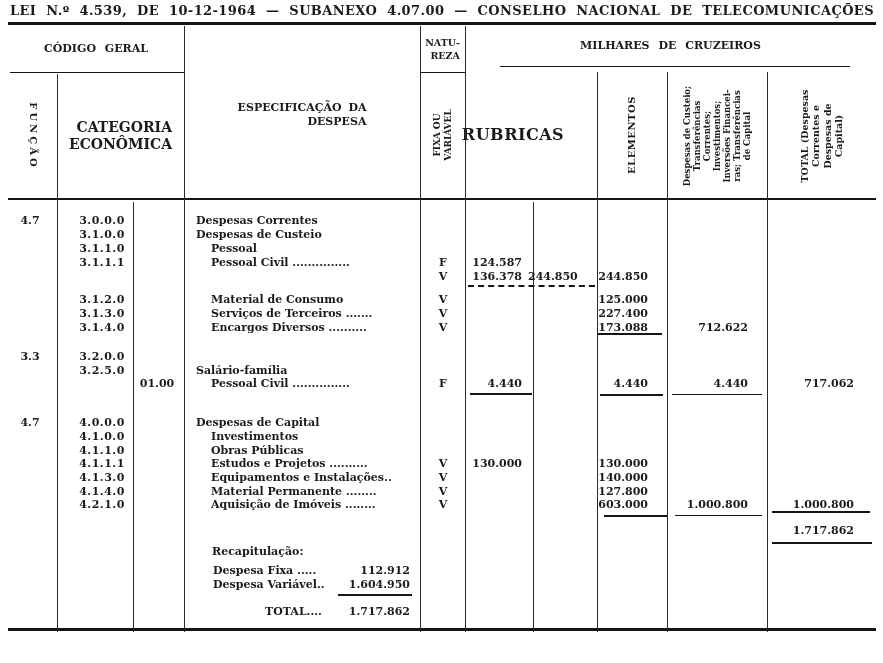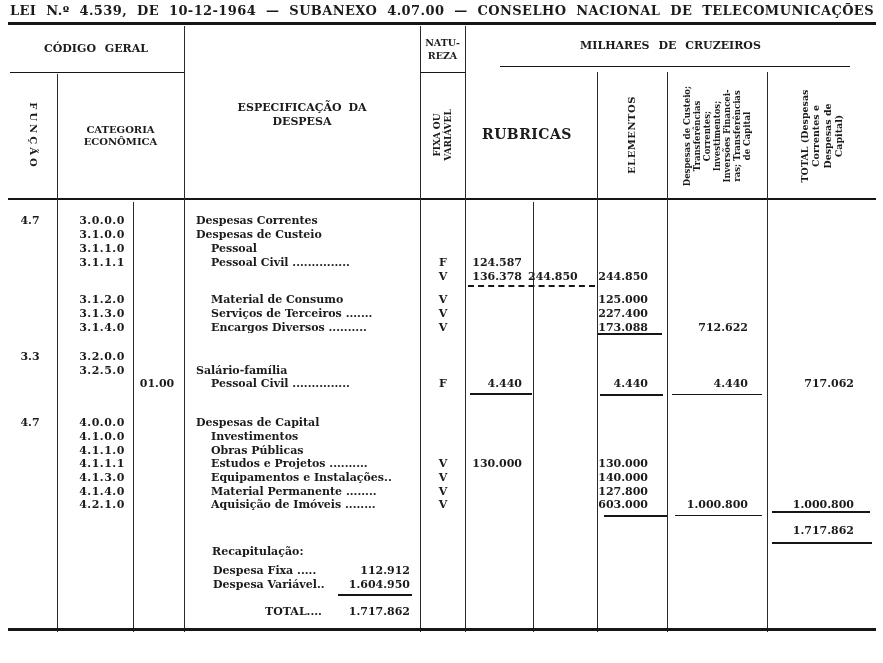--- a/index.html
+++ b/index.html
@@ -4,21 +4,21 @@
 <style>
   html,body{margin:0;padding:0;background:#e8e8e4;}
   #page{
     position:relative;width:883px;height:663px;background:#ffffff;
     font-family:"DejaVu Serif",serif;font-weight:bold;color:#1b1b1b;
     overflow:hidden;
   }
   #page *{box-sizing:border-box;}
   
   .hcell{position:absolute;display:flex;align-items:center;justify-content:center;
-         text-align:center;white-space:pre-line;line-height:1.25;}
+         text-align:right;white-space:pre-line;line-height:1.25;}
   .vwrap{position:absolute;}
   .vtext{position:absolute;left:50%;top:50%;text-align:center;white-space:pre-line;
          line-height:1.2;}
   .rot-ccw{transform:translate(-50%,-50%) rotate(-90deg);}
   .rot-cw{transform:translate(-50%,-50%) rotate(90deg);}
   
   .hl{position:absolute;background:#161616;}
   .hl.dash{background:none;border-top:2px dashed #161616;}
   .vl{position:absolute;background:#2a2a2a;width:1px;}
   
@@ -50,39 +50,39 @@
 
   <div class="hl" style="left:8px;top:22px;width:868px;height:3px;"></div>
 
   <div class="hcell" style="left:8px;top:28px;width:176px;height:42px;font-size:11px;word-spacing:5px;">CÓDIGO GERAL</div>
   <div class="hl" style="left:10px;top:72px;width:174px;height:1px;"></div>
 
   <div class="vwrap" style="left:8px;top:74px;width:49px;height:124px;">
     <div class="vtext rot-cw" style="width:124px;font-size:10px;letter-spacing:3px;">FUNÇÃO</div>
   </div>
 
-  <div class="hcell" style="left:57px;top:74px;width:127px;height:124px;font-size:10px;">CATEGORIA
+  <div class="hcell" style="left:57px;top:74px;width:127px;height:124px;font-size:14px;">CATEGORIA
 ECONÔMICA</div>
 
   <div class="hcell" style="left:184px;top:60px;width:236px;height:110px;font-size:11px;word-spacing:3px;">ESPECIFICAÇÃO DA
 DESPESA</div>
 
   <div class="hcell" style="left:420px;top:28px;width:45px;height:42px;font-size:9.5px;line-height:1.4;">NATU-
 REZA</div>
   <div class="hl" style="left:420px;top:72px;width:45px;height:1px;"></div>
 
   <div class="vwrap" style="left:420px;top:74px;width:45px;height:122px;">
     <div class="vtext rot-ccw" style="width:122px;font-size:9px;">FIXA OU
 VARIÁVEL</div>
   </div>
 
   <div class="hcell" style="left:465px;top:28px;width:411px;height:36px;font-size:11px;word-spacing:5px;">MILHARES DE CRUZEIROS</div>
   <div class="hl" style="left:500px;top:66px;width:350px;height:1px;"></div>
 
-  <div class="hcell" style="left:461px;top:74px;width:132px;height:122px;font-size:14px;letter-spacing:0.5px;">RUBRICAS</div>
+  <div class="hcell" style="left:447px;top:74px;width:132px;height:122px;font-size:16px;letter-spacing:0.5px;">RUBRICAS</div>
 
   <div class="vwrap" style="left:597px;top:74px;width:70px;height:122px;">
     <div class="vtext rot-ccw" style="width:122px;font-size:10px;letter-spacing:0.5px;">ELEMENTOS</div>
   </div>
 
   <div class="vwrap" style="left:667px;top:74px;width:100px;height:124px;">
     <div class="vtext rot-ccw" style="width:124px;font-size:8.5px;line-height:1.18;">Despesas de Custeio;
 Transferências
 Correntes;
 Investimentos;

